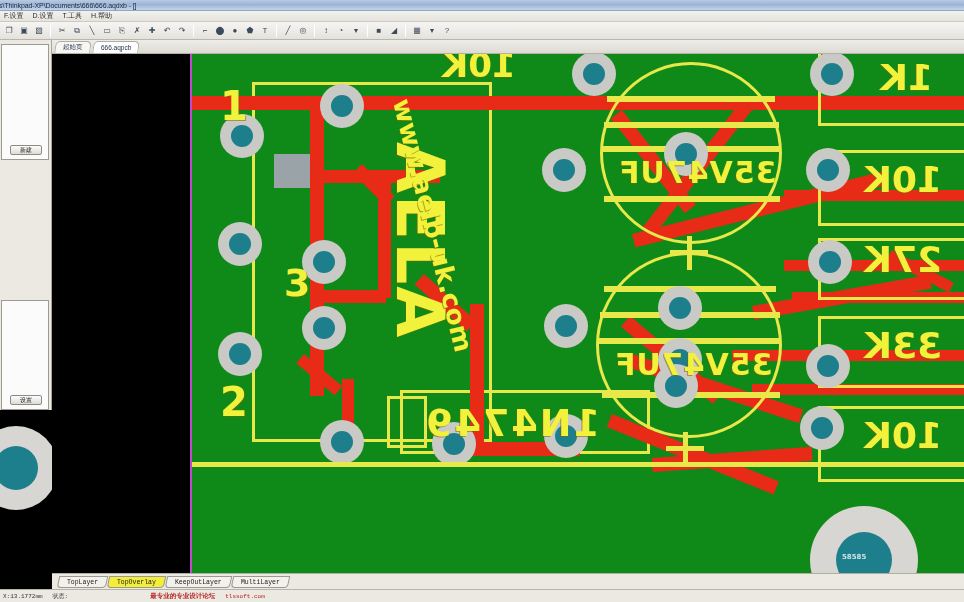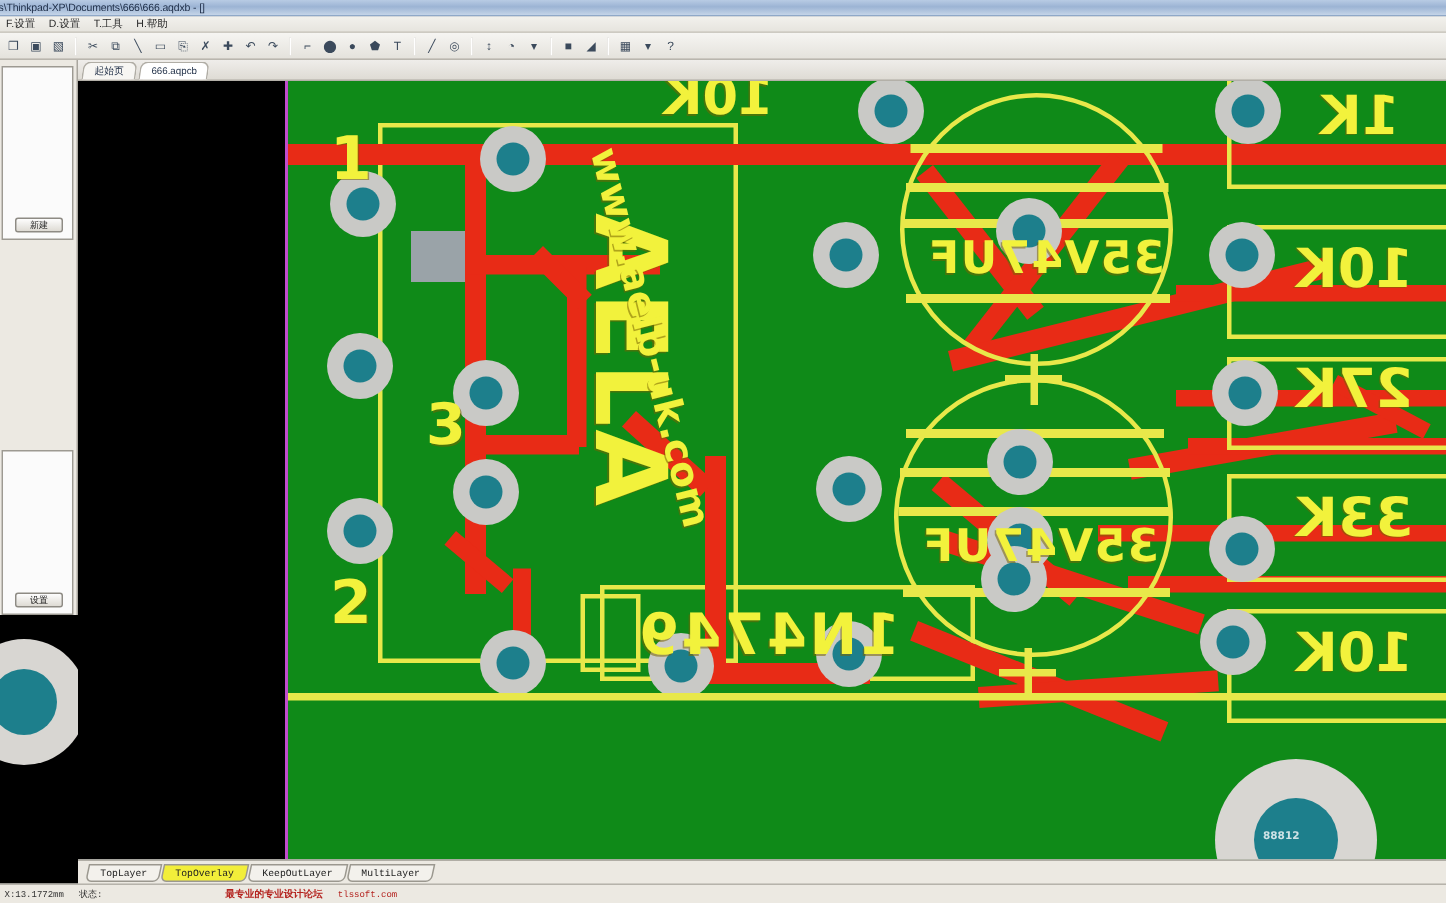--- a/index.html
+++ b/index.html
@@ -361,21 +361,21 @@
       <div class="pad" style="left:466px; top:284px; width:44px; height:44px;"></div>
       <div class="pad" style="left:462px; top:310px; width:44px; height:44px;"></div>
       <div class="pad" style="left:618px; top:-2px; width:44px; height:44px;"></div>
       <div class="pad" style="left:614px; top:94px; width:44px; height:44px;"></div>
       <div class="pad" style="left:616px; top:186px; width:44px; height:44px;"></div>
       <div class="pad" style="left:614px; top:290px; width:44px; height:44px;"></div>
       <div class="pad" style="left:608px; top:352px; width:44px; height:44px;"></div>
 
       <div class="pad" style="left:618px; top:452px; width:108px; height:108px; background:#d8d6d2;">
       </div>
-      <div class="silktext" style="left:650px; top:500px; font-size:7px; color:#cfe3e6; text-shadow:none;">88812</div>
+      <div class="silktext" style="left:650px; top:500px; font-size:7px; color:#cfe3e6; text-shadow:none;">58585</div>
 
       <div class="silktext" style="left:28px; top:32px; font-size:40px;">1</div>
       <div class="silktext" style="left:92px; top:210px; font-size:38px;">3</div>
       <div class="silktext" style="left:28px; top:328px; font-size:40px;">2</div>
 
       <div class="silktext" style="left:260px; top:88px; font-size:66px; transform:rotate(90deg); transform-origin:left top; letter-spacing:2px;">AELA</div>
 
       <div class="silktext" style="left:222px; top:42px; font-size:26px; transform:rotate(76deg); transform-origin:left top;">www.aelb-uk.com</div>
 
       <div class="silktext mirror" style="left:232px; top:350px; font-size:38px; letter-spacing:2px;">1N4749</div>

